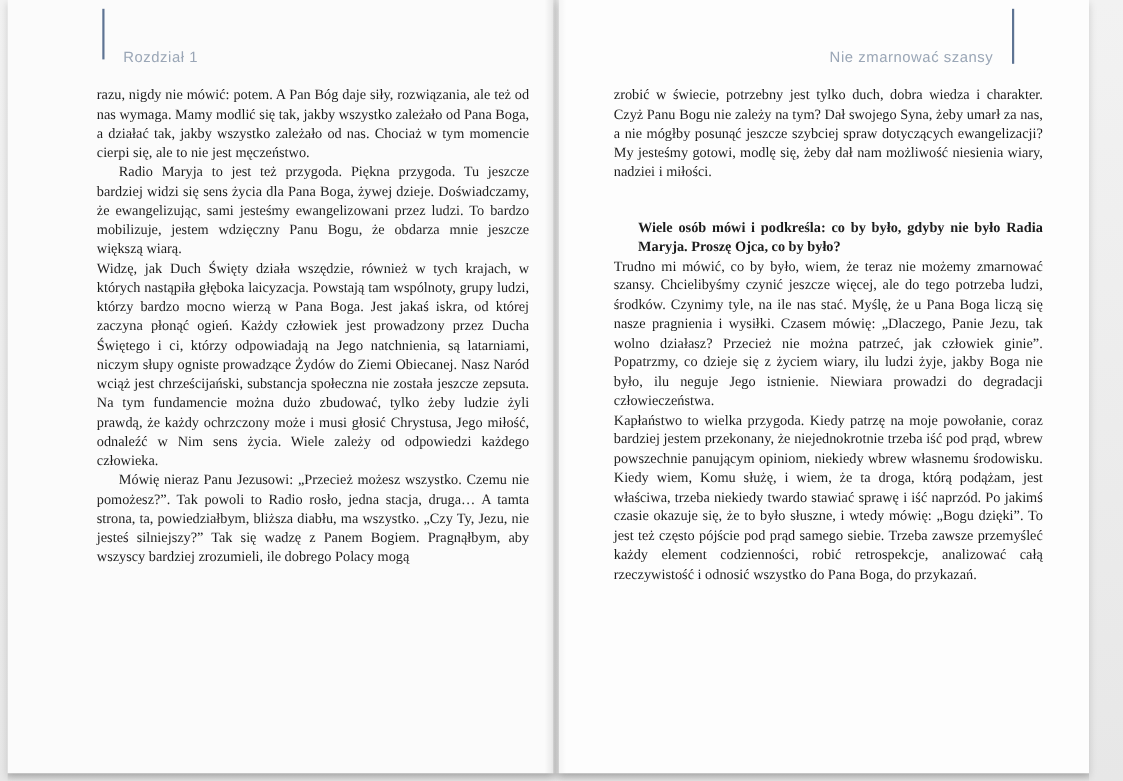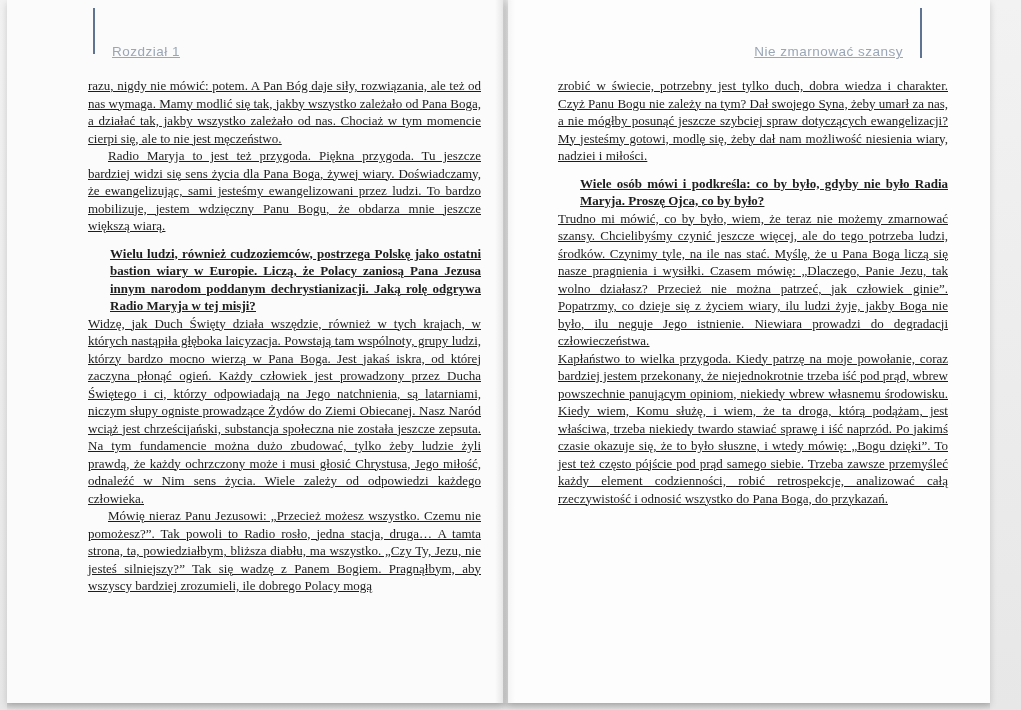--- a/index.html
+++ b/index.html
@@ -1,20 +1,20 @@
 <!DOCTYPE html>
 <html lang="pl" style="--accent-line: #5e7493; --header-text: #9aa6b6; --body-text: #1d1d1d;"><head>
 <meta charset="utf-8">
 <style>
   :root{
     --accent-line:#5e7493;
     --header-text:#9aa6b6;
     --body-text:#1d1d1d;
   }
-  *{box-sizing:border-box;text-decoration:underline;}
+  *{box-sizing:border-box;}
   html,body{margin:0;padding:0;}
   body{
     width:1021px;height:710px;overflow:hidden;
     background:linear-gradient(#f2f2f2,#e7e7e7);
     font-family:"Liberation Serif", serif;
   }
   .spread{position:relative;width:1021px;height:710px;}
 
   .page{
     position:absolute;top:0;height:703px;background:#fcfcfc;
@@ -56,43 +56,42 @@
     position:absolute;top:77px;
     font-size:13px;line-height:17.5px;
     color:var(--body-text);
     text-align:justify;
   }
   .page-left .body-col{left:81px;width:393px;}
   .page-right .body-col{left:50px;width:390px;}
 
   .para{margin:0;}
   .para.indent{text-indent:20px;}
-  .para.gap{margin-top:10px;}
+  .para.gap{margin-top:33px;}
   .para.question{font-weight:bold;padding-left:22px;}
 
   .page-number{
     position:absolute;top:648px;left:81px;width:370px;
     text-align:center;
     font-family:"Liberation Sans", sans-serif;
     font-size:9.5px;font-weight:700;letter-spacing:0.5px;
     color:#1f1f1f;
   }
 </style>
 </head>
 <body>
 
 <div class="spread">
 
   <div class="page page-left">
     <div class="head-rule"></div>
     <div class="head-text">Rozdział 1</div>
     <div class="body-col">
         <p class="para body">razu, nigdy nie mówić: potem. A Pan Bóg daje siły, rozwiązania, ale też od nas wymaga. Mamy modlić się tak, jakby wszystko zależało od Pana Boga, a działać tak, jakby wszystko zależało od nas. Chociaż w tym momencie cierpi się, ale to nie jest męczeństwo.</p>
-        <p class="para body indent">Radio Maryja to jest też przygoda. Piękna przygoda. Tu jeszcze bardziej widzi się sens życia dla Pana Boga, żywej wiary. Doświadczamy, że ewangelizując, sami jesteśmy ewangelizowani przez ludzi. To bardzo mobilizuje, jestem wdzięczny Panu Bogu, że obdarza mnie jeszcze większą wiarą.</p>
-        <p class="para question gap">Wielu ludzi, również cudzoziemców, postrzega Polskę jako ostatni bastion wiary w Europie. Liczą, że Polacy zaniosą Pana Jezusa innym narodom poddanym dechrystianizacji. Jaką rolę odgrywa Radio Maryja w tej misji?</p>
+        <p class="para body indent">Radio Maryja to jest też przygoda. Piękna przygoda. Tu jeszcze bardziej widzi się sens życia dla Pana Boga, żywej dzieje. Doświadczamy, że ewangelizując, sami jesteśmy ewangelizowani przez ludzi. To bardzo mobilizuje, jestem wdzięczny Panu Bogu, że obdarza mnie jeszcze większą wiarą.</p>
         <p class="para body">Widzę, jak Duch Święty działa wszędzie, również w tych krajach, w których nastąpiła głęboka laicyzacja. Powstają tam wspólnoty, grupy ludzi, którzy bardzo mocno wierzą w Pana Boga. Jest jakaś iskra, od której zaczyna płonąć ogień. Każdy człowiek jest prowadzony przez Ducha Świętego i ci, którzy odpowiadają na Jego natchnienia, są latarniami, niczym słupy ogniste prowadzące Żydów do Ziemi Obiecanej. Nasz Naród wciąż jest chrześcijański, substancja społeczna nie została jeszcze zepsuta. Na tym fundamencie można dużo zbudować, tylko żeby ludzie żyli prawdą, że każdy ochrzczony może i musi głosić Chrystusa, Jego miłość, odnaleźć w Nim sens życia. Wiele zależy od odpowiedzi każdego człowieka.</p>
         <p class="para body indent">Mówię nieraz Panu Jezusowi: „Przecież możesz wszystko. Czemu nie pomożesz?”. Tak powoli to Radio rosło, jedna stacja, druga… A tamta strona, ta, powiedziałbym, bliższa diabłu, ma wszystko. „Czy Ty, Jezu, nie jesteś silniejszy?” Tak się wadzę z Panem Bogiem. Pragnąłbym, aby wszyscy bardziej zrozumieli, ile dobrego Polacy mogą</p>
       </div>
   </div>
 
   <div class="page page-right">
     <div class="head-rule"></div>
     <div class="head-text">Nie zmarnować szansy</div>
     <div class="body-col">
         <p class="para body">zrobić w świecie, potrzebny jest tylko duch, dobra wiedza i charakter. Czyż Panu Bogu nie zależy na tym? Dał swojego Syna, żeby umarł za nas, a nie mógłby posunąć jeszcze szybciej spraw dotyczących ewangelizacji? My jesteśmy gotowi, modlę się, żeby dał nam możliwość niesienia wiary, nadziei i miłości.</p>

